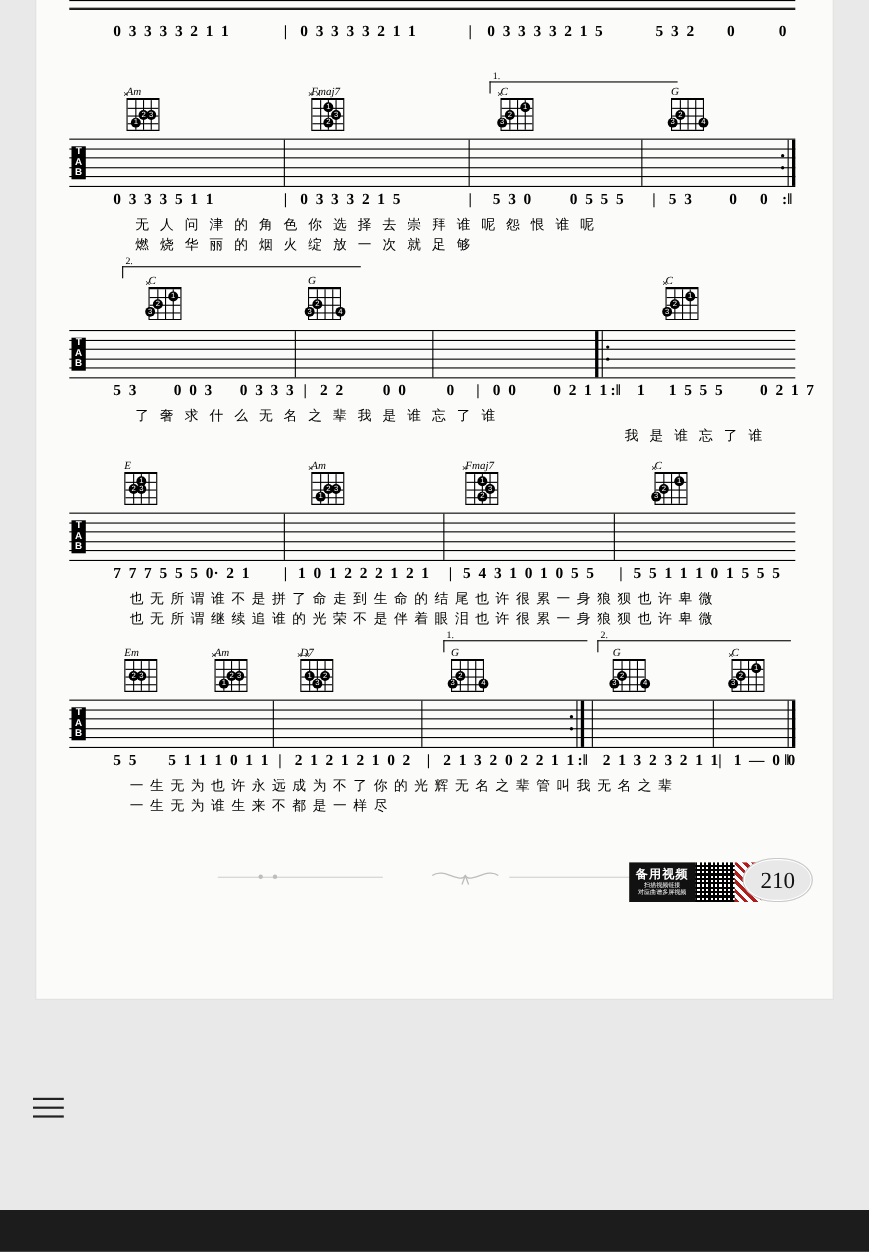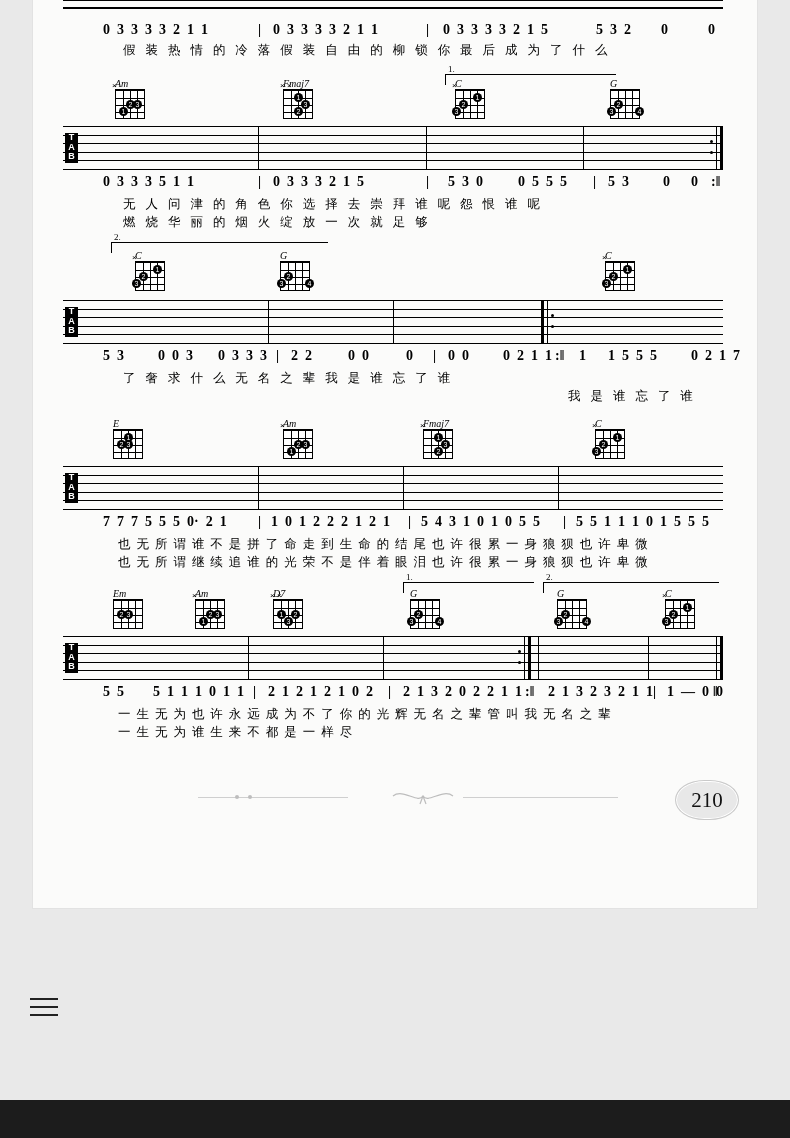--- a/index.html
+++ b/index.html
@@ -104,23 +104,20 @@
     <div class="numrow" style="height:20px;">
       <span style="left:40px;">0&nbsp;&nbsp;3&nbsp;&nbsp;3&nbsp;&nbsp;3&nbsp;&nbsp;3&nbsp;&nbsp;2&nbsp;&nbsp;1&nbsp;&nbsp;1</span>
       <span style="left:195px;">|</span>
       <span style="left:210px;">0&nbsp;&nbsp;3&nbsp;&nbsp;3&nbsp;&nbsp;3&nbsp;&nbsp;3&nbsp;&nbsp;2&nbsp;&nbsp;1&nbsp;&nbsp;1</span>
       <span style="left:363px;">|</span>
       <span style="left:380px;">0&nbsp;&nbsp;3&nbsp;&nbsp;3&nbsp;&nbsp;3&nbsp;&nbsp;3&nbsp;&nbsp;2&nbsp;&nbsp;1&nbsp;&nbsp;5</span>
       <span style="left:533px;">5&nbsp;&nbsp;3&nbsp;&nbsp;2</span>
       <span style="left:598px;">0</span>
       <span style="left:645px;">0</span>
     </div>
-    <div class="lyr">
-      <span style="left:60px;">假 装 热 情 的 冷 落        假 装 自 由 的 柳 锁        你 最 后 成 为 了 什        么</span>
-    </div>
   </div>
 
   <div class="system" style="position:absolute;left:30px;top:78px;width:660px;">
 
     <div class="chord" style="left:50px;top:0;">
       <div class="cname">Am</div>
       <div class="grid">
         <i class="v v1"></i>
             <i class="v v2"></i>
             <i class="v v3"></i>
@@ -545,20 +542,28 @@
     <div style="position:absolute;left:0;top:7px;width:150px;height:1px;background:#cfcfcf;"></div>
     <div style="position:absolute;left:265px;top:7px;width:155px;height:1px;background:#cfcfcf;"></div>
     <div style="position:absolute;left:37px;top:4.5px;width:4px;height:4px;border-radius:50%;background:#bdbdbd;"></div>
     <div style="position:absolute;left:50px;top:4.5px;width:4px;height:4px;border-radius:50%;background:#bdbdbd;"></div>
     <svg width="70" height="16" viewBox="0 0 70 16" style="position:absolute;left:190px;top:0;">
       <path d="M5 6 C15 -2, 30 14, 35 6 C40 14, 55 -2, 65 6" fill="none" stroke="#bdbdbd" stroke-width="1.2"></path>
       <path d="M35 6 L32 14 M35 6 L38 14" fill="none" stroke="#bdbdbd" stroke-width="1.2"></path>
     </svg>
   </div>
 
+  <div class="qrbox" style="right:65px;bottom:88px;">
+    <div class="qrlabel">
+      <span class="t">备用视频</span>
+      <span class="s">扫描视频链接<br>对应曲谱多屏视频</span>
+    </div>
+    <div class="qrimg"></div>
+    <div class="qrimg2"></div>
+  </div>
 
   <div class="pagebadge" style="right:18px;bottom:88px;">210</div>
 
   </div>
 </div>
 
 <div class="hamburger">
   <i></i>
     <i></i>
     <i></i>

